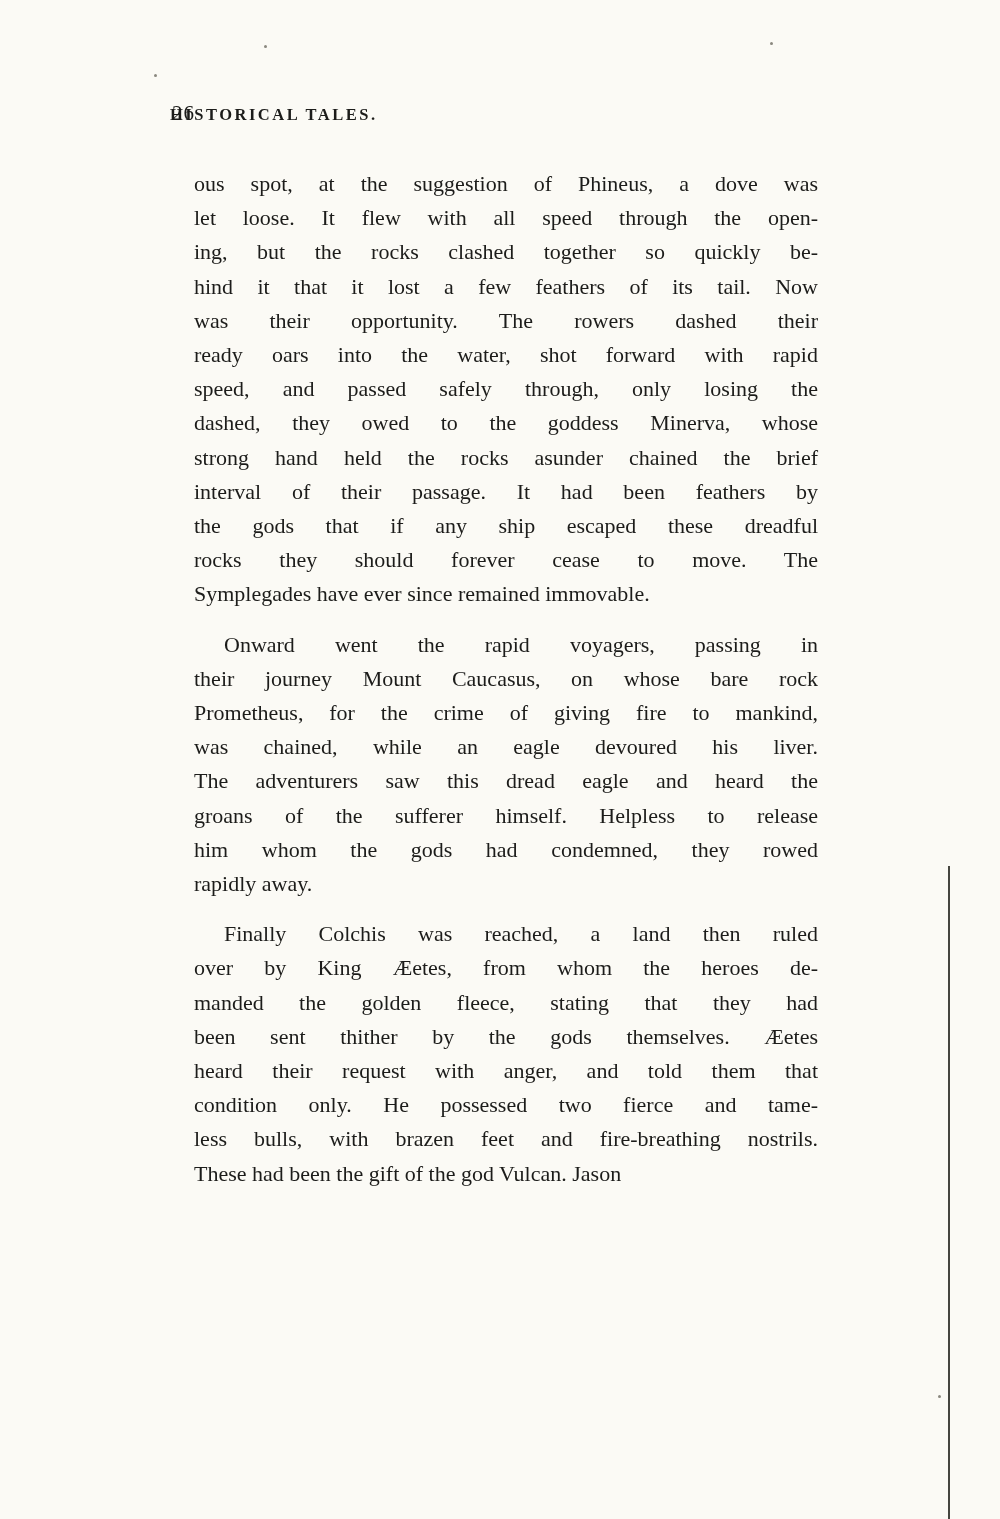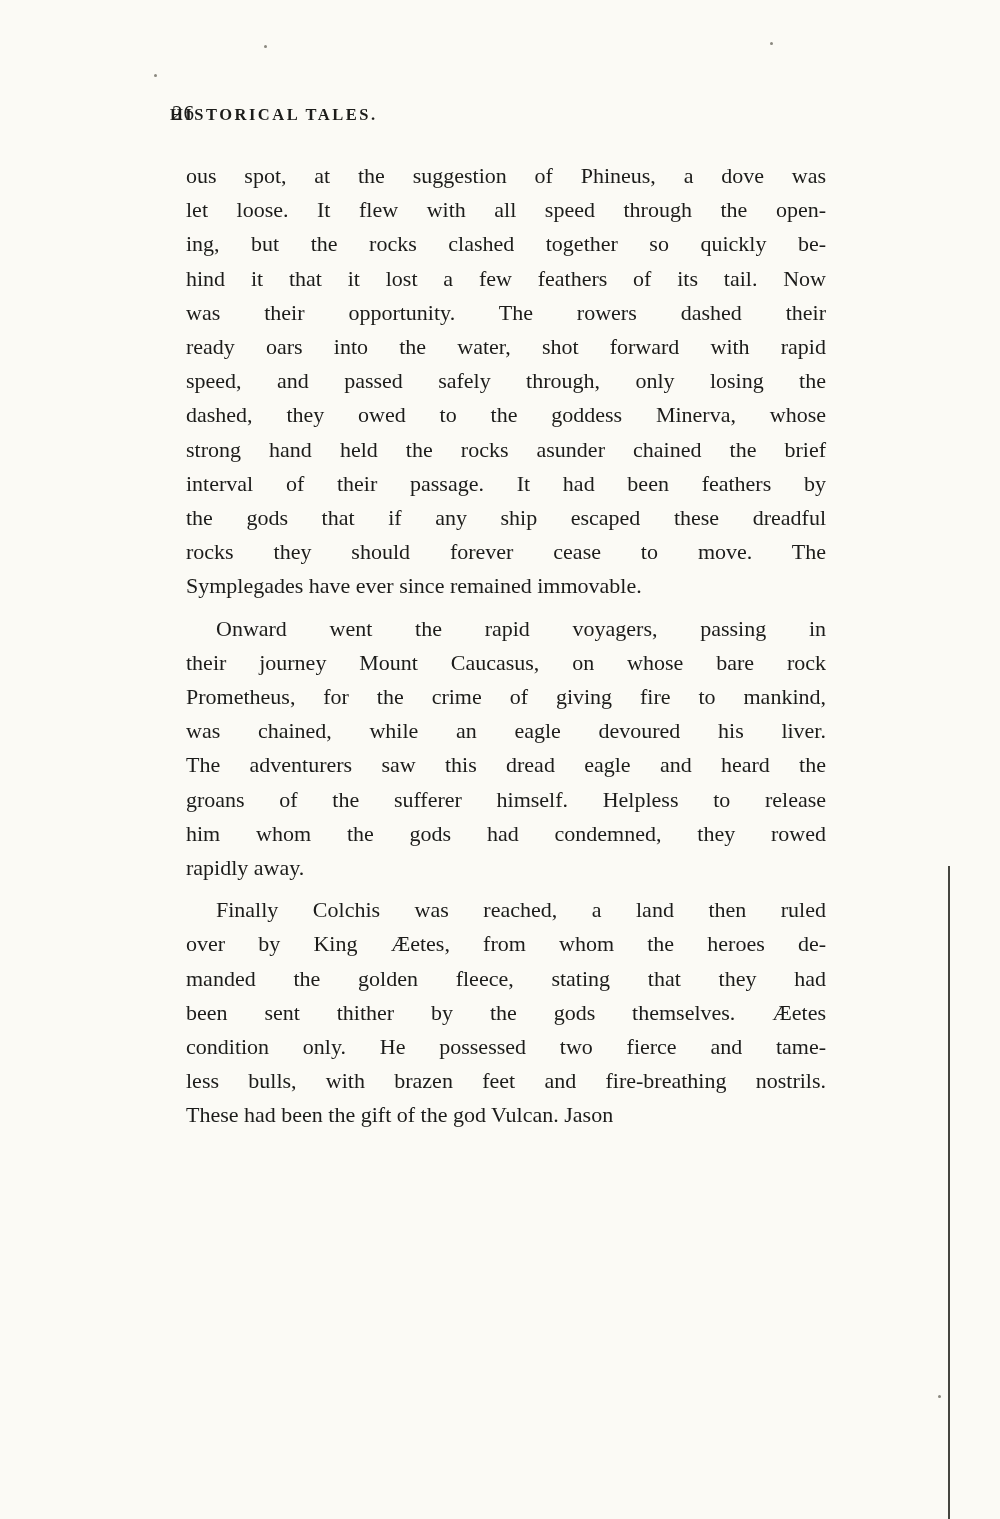--- a/index.html
+++ b/index.html
@@ -45,21 +45,21 @@
   }
   .text-block {
     position: absolute;
     left: 178px;
     top: 151px;
     width: 656px;
     font-size: 22px;
     line-height: 34.2px;
   }
   .paragraph {
-    margin: 8px;
+    margin: 16px;
   }
   .line {
     text-align: justify;
     text-align-last: justify;
     white-space: normal;
   }
   .line.last {
     text-align-last: left;
   }
   .line.indent {
@@ -114,20 +114,21 @@
         <div class="line">The adventurers saw this dread eagle and heard the</div>
         <div class="line">groans of the sufferer himself.  Helpless to release</div>
         <div class="line">him whom the gods had condemned, they rowed</div>
         <div class="line last">rapidly away.</div>
       </div>
       <div class="paragraph">
         <div class="line indent">Finally Colchis was reached, a land then ruled</div>
         <div class="line">over by King Æetes, from whom the heroes de-</div>
         <div class="line">manded the golden fleece, stating that they had</div>
         <div class="line">been sent thither by the gods themselves.  Æetes</div>
+        <div class="line">heard their request with anger, and told them that</div>
         <div class="line">condition only.  He possessed two fierce and tame-</div>
         <div class="line">less bulls, with brazen feet and fire-breathing nostrils.</div>
         <div class="line last">These had been the gift of the god Vulcan.  Jason</div>
       </div>
     </div>
 
   <div class="scan-line"></div>
   <div class="speck" style="left:264px; top:45px;"></div>
   <div class="speck" style="left:770px; top:42px;"></div>
   <div class="speck" style="left:154px; top:74px;"></div>

